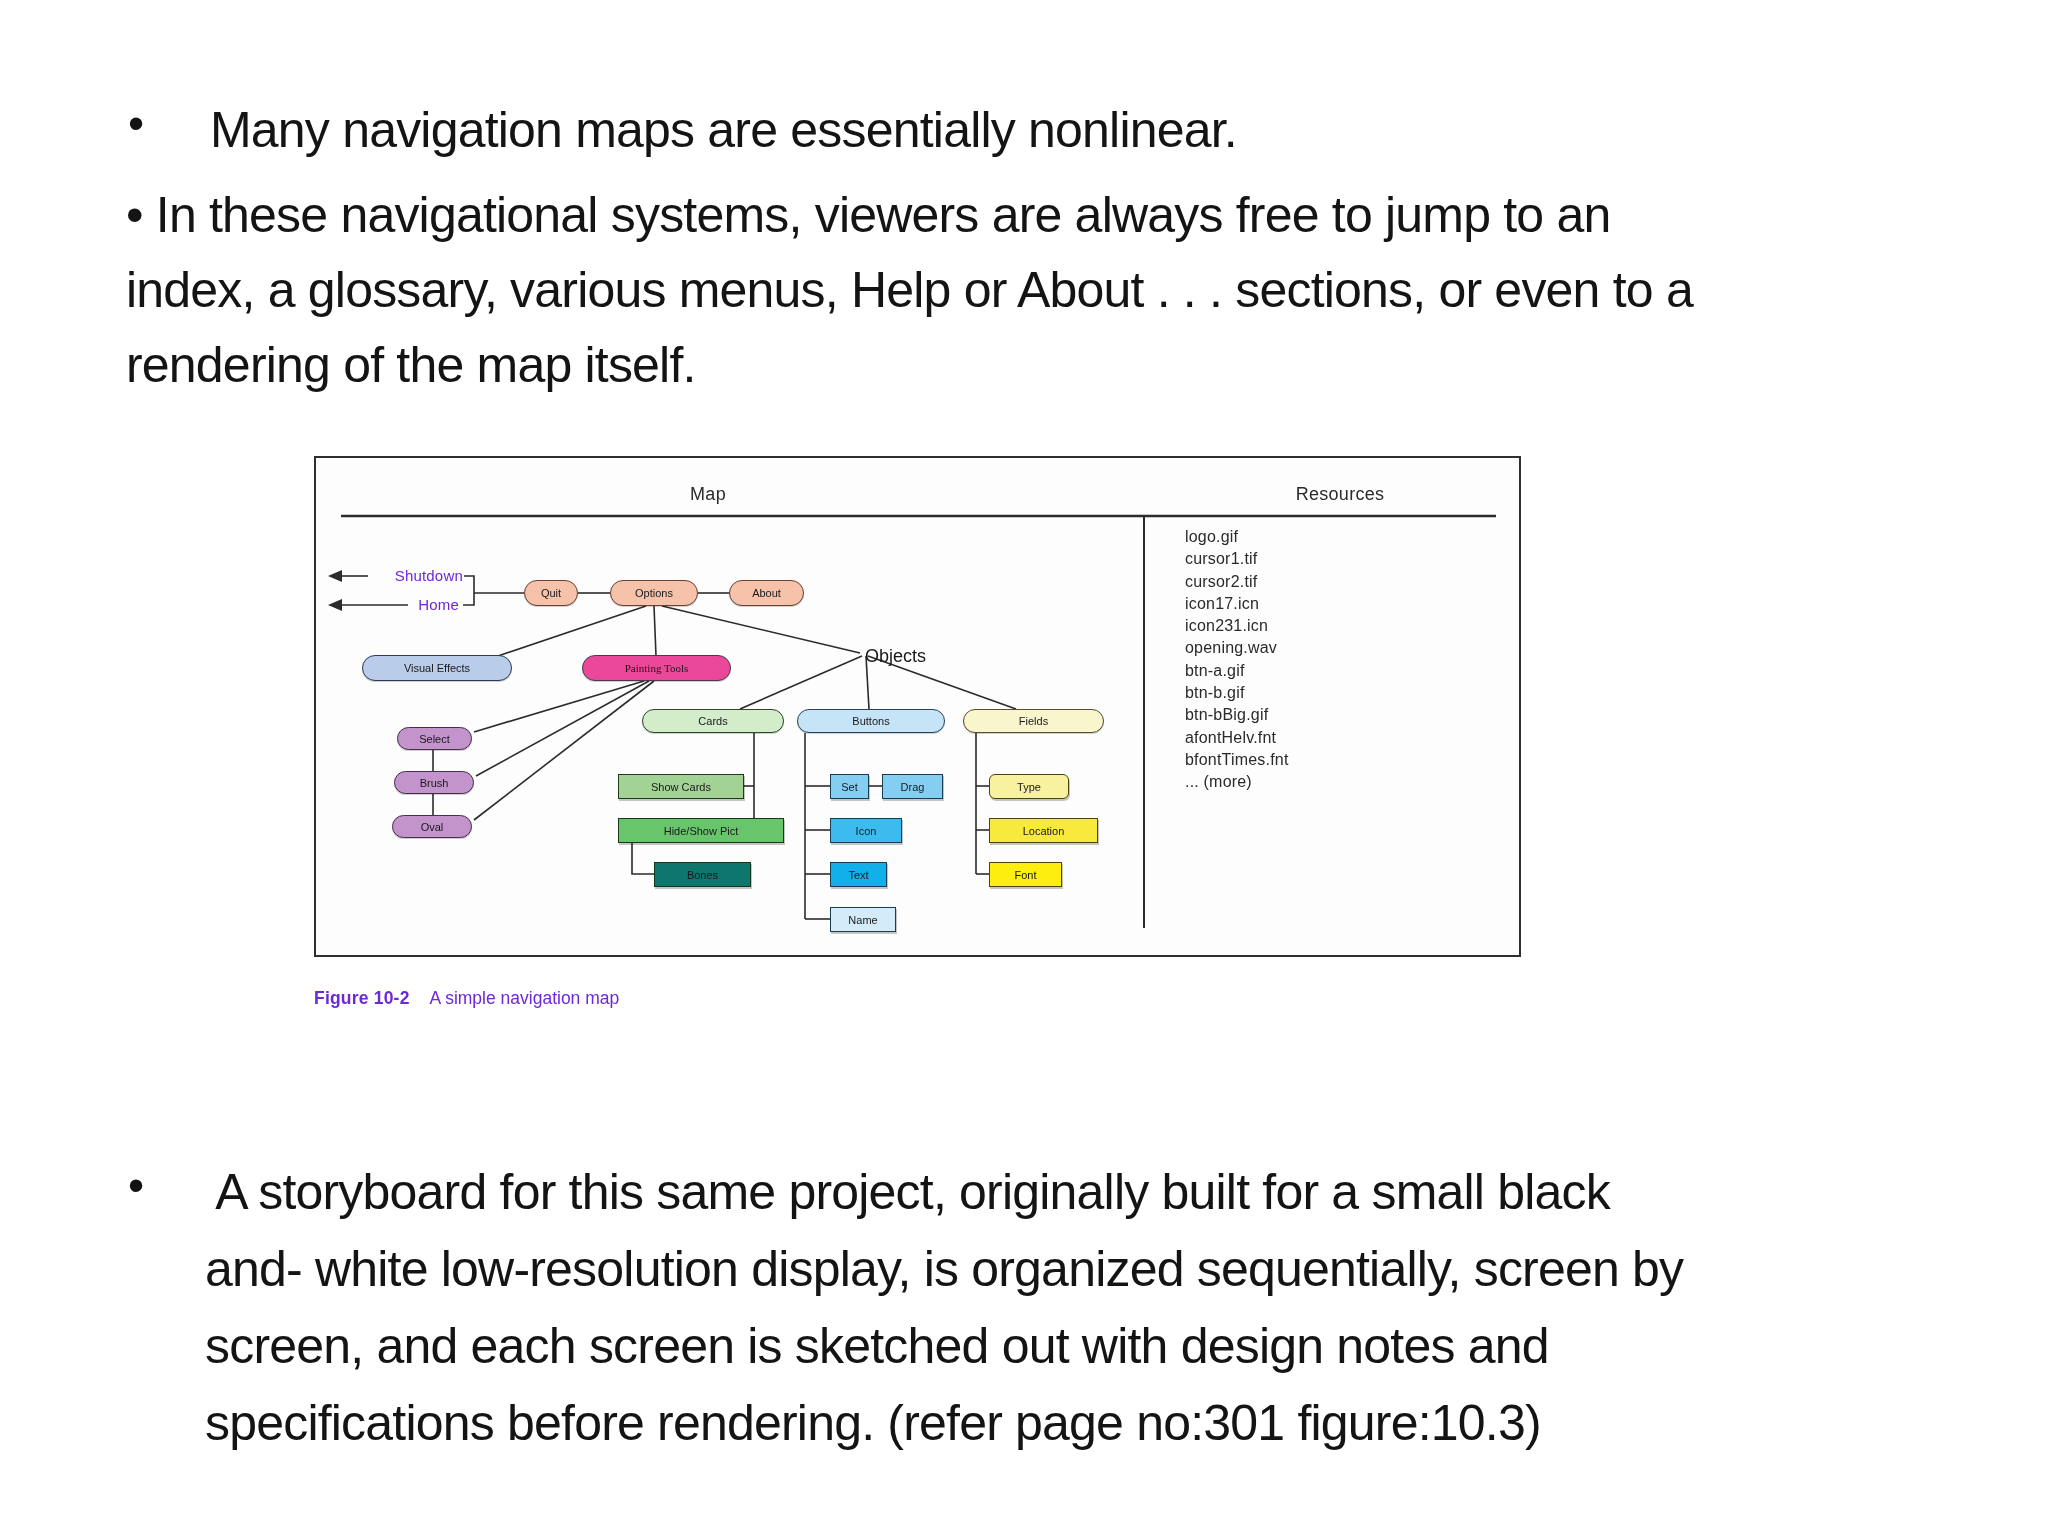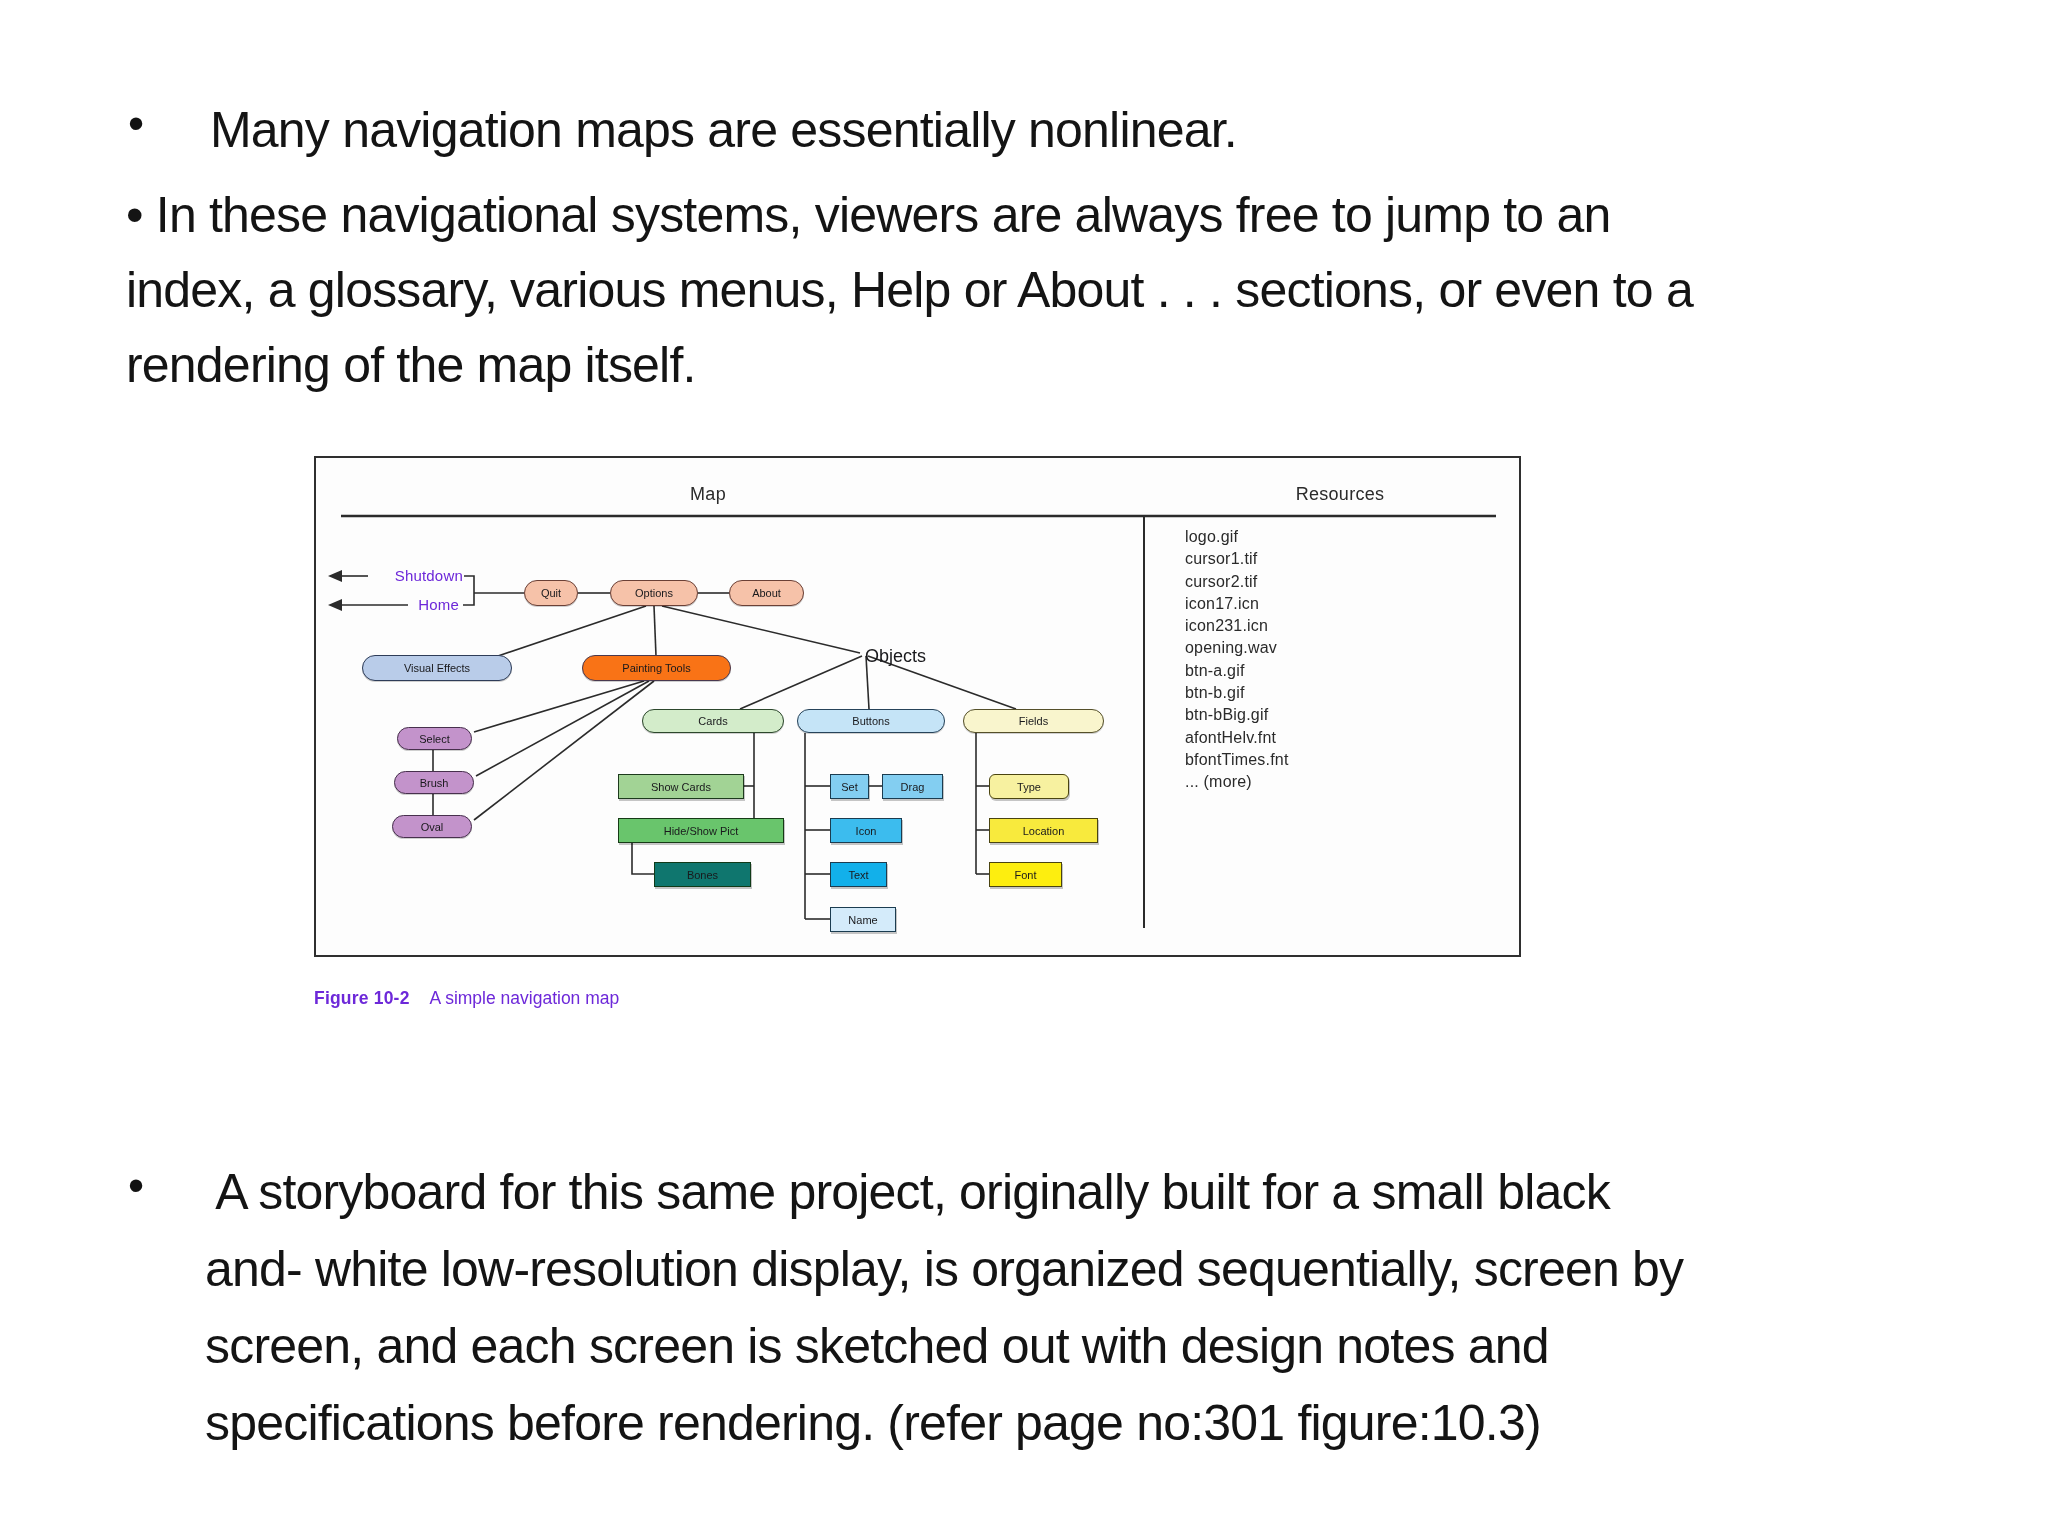--- a/index.html
+++ b/index.html
@@ -9,21 +9,21 @@
   .dot{font-size:46px;}
   
   .figure-box{position:absolute;left:314px;top:456px;width:1203px;height:497px;border:2px solid #2f2f2f;background:#fdfdfd;}
   .fig-svg{position:absolute;left:0;top:0;width:100%;height:100%;}
   .fig-header{position:absolute;top:26px;font-size:18px;color:#2b2b2b;text-align:center;letter-spacing:0.3px;}
   .node{position:absolute;display:flex;align-items:center;justify-content:center;font-size:11px;color:#19191c;box-sizing:border-box;white-space:nowrap;}
   .pill{border-radius:14px;border:1.6px solid #41414a;box-shadow:0 1px 0 rgba(0,0,0,0.18);}
   .rect{border:1.8px solid #20241c;box-shadow:1px 2px 0 rgba(0,0,0,0.22);}
   .c-salmon{background:#f6c2a9;border-color:#6b4036;}
   .c-blue{background:#b9cce9;border-color:#2e3c58;}
-  .c-lavender{background:#f97316;border-color:#49394f;}
+  .c-lavender{background:#ec4899;border-color:#49394f;font-family:Liberation Serif, serif;}
   .c-purple{background:#c393cb;border-color:#47304d;}
   .c-greenpill{background:#d3ecca;border-color:#2c472c;}
   .c-green1{background:#a2d395;border-color:#1d3a1d;}
   .c-green2{background:#69c56c;border-color:#163a16;}
   .c-green3{background:#0f766e;border-color:#103a18;}
   .c-bluepill{background:#c5e4f7;border-color:#27435a;}
   .c-blue1{background:#83cef1;border-color:#1b3c50;}
   .c-blue2{background:#3cbcee;border-color:#1b3c50;}
   .c-blue3{background:#12b0ea;border-color:#1b3c50;}
   .c-blue4{background:#d4ebfa;border-color:#1b3c50;}

